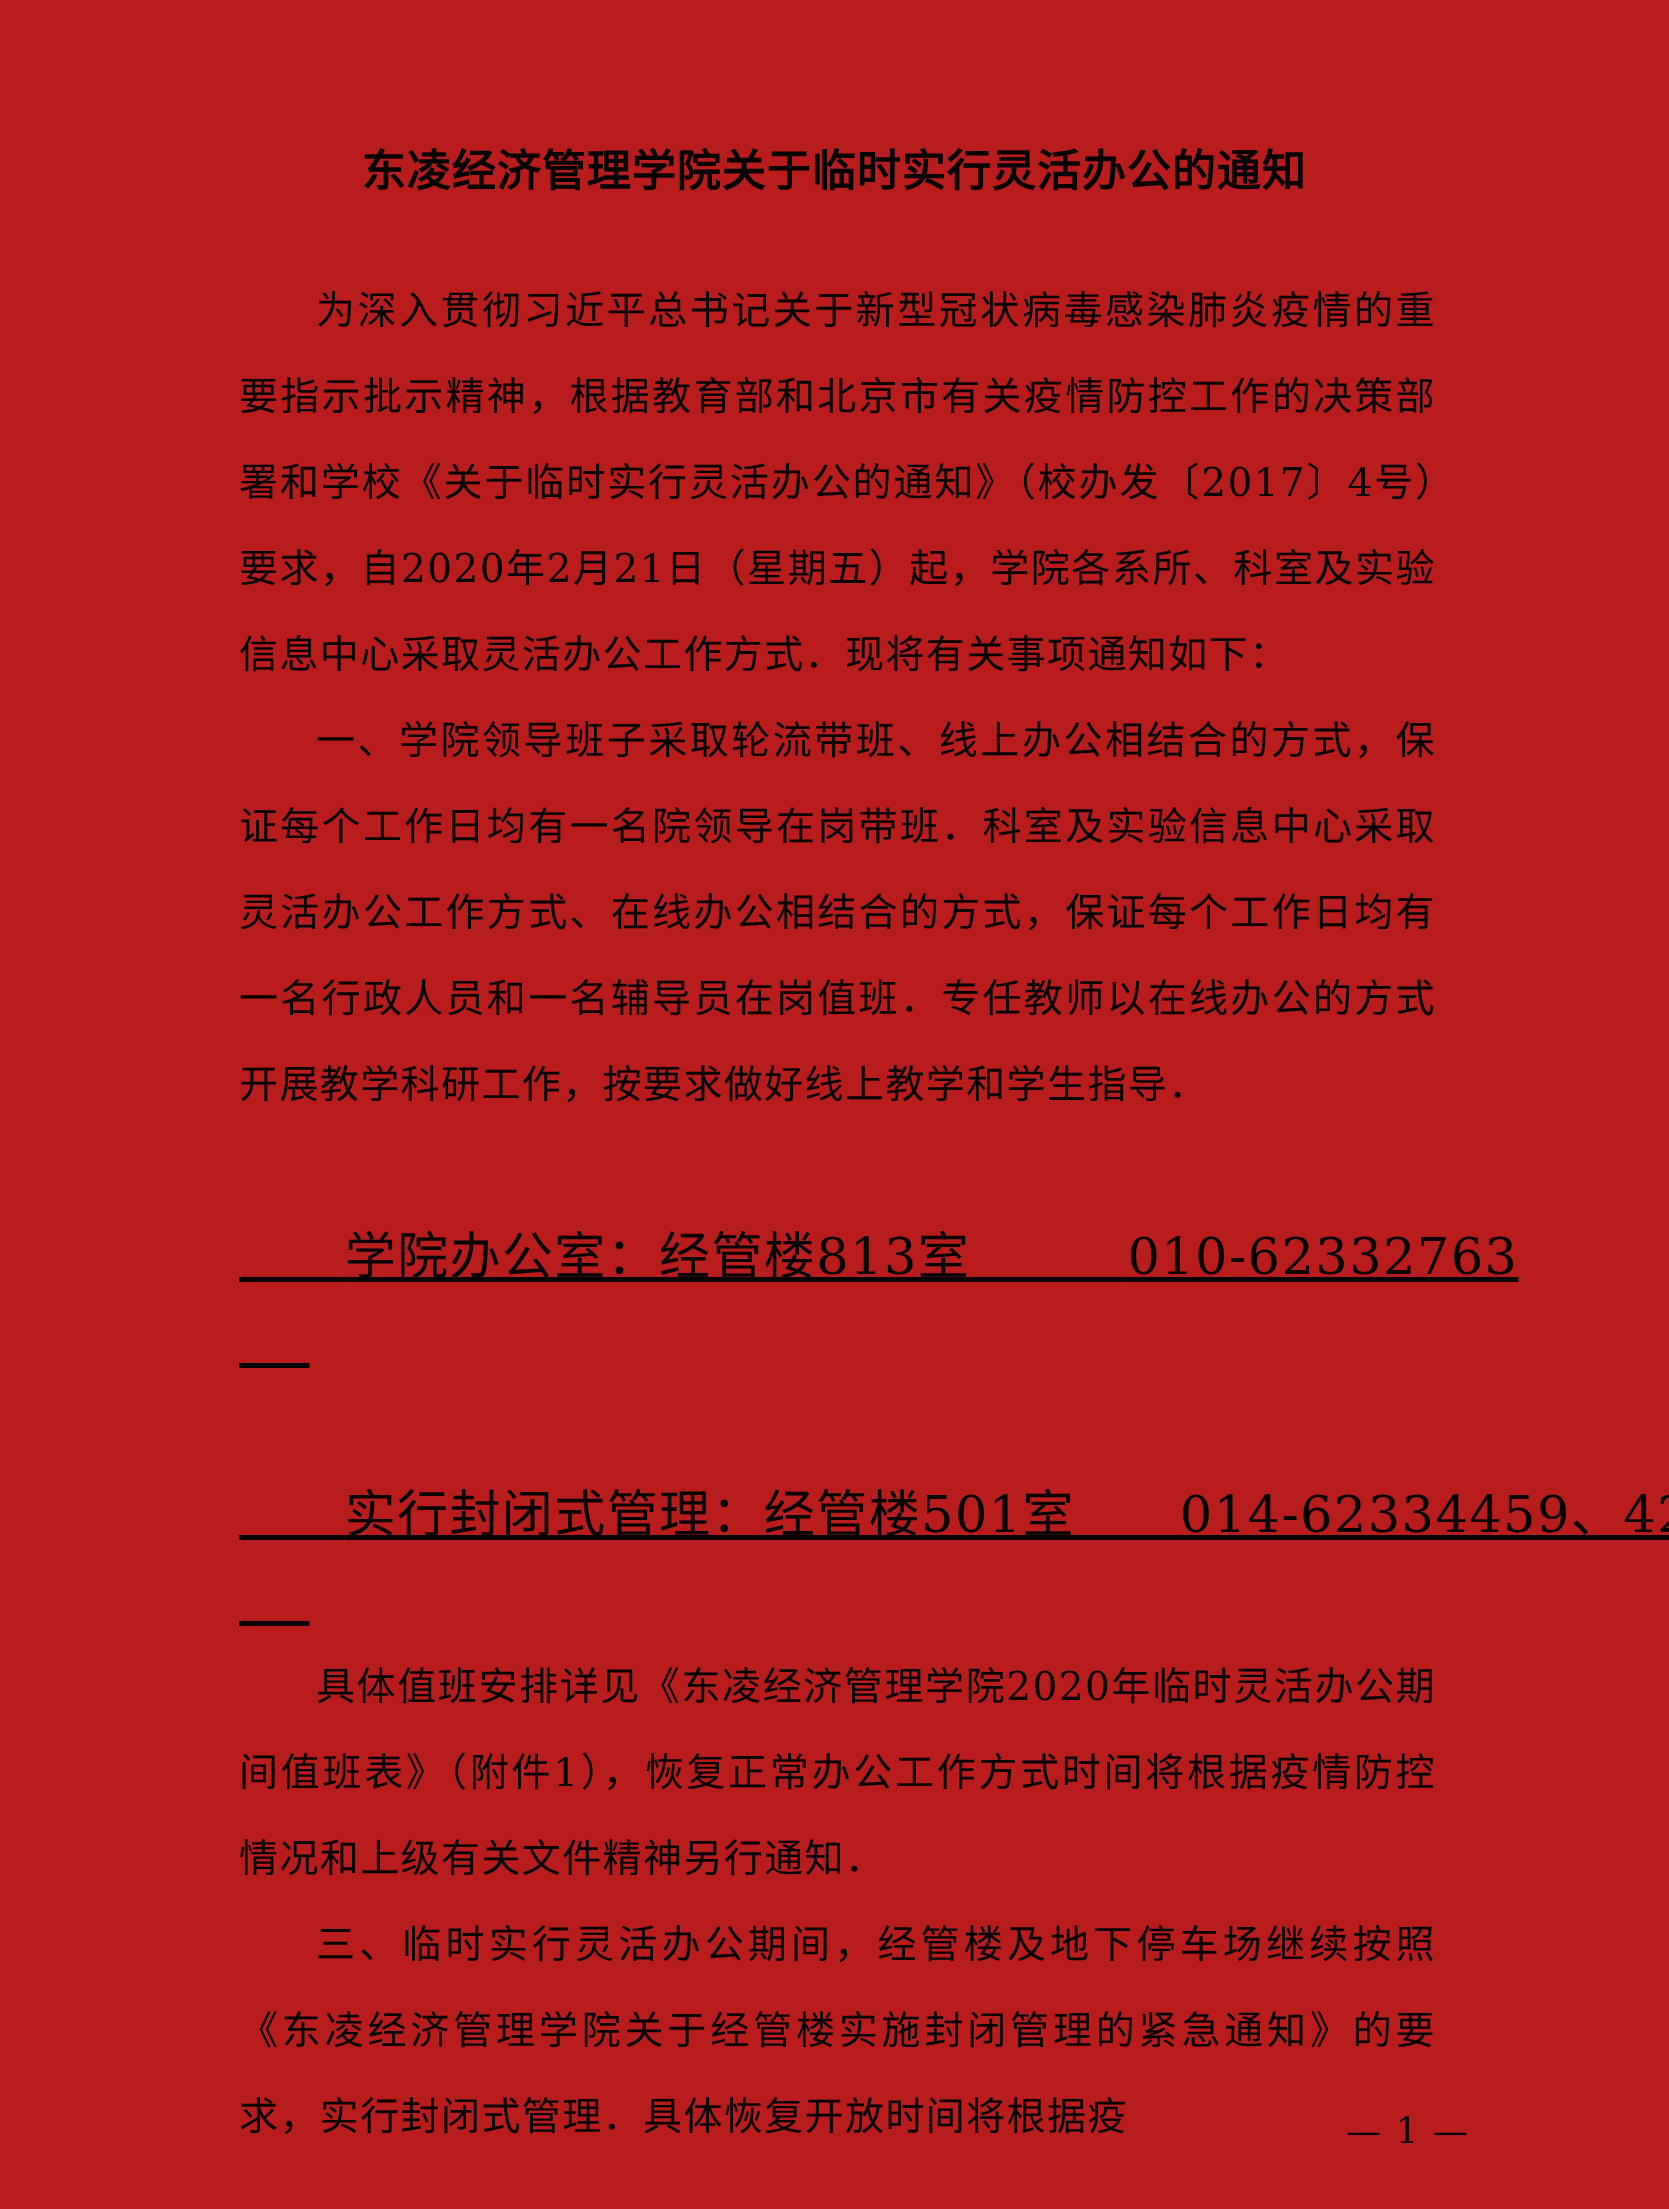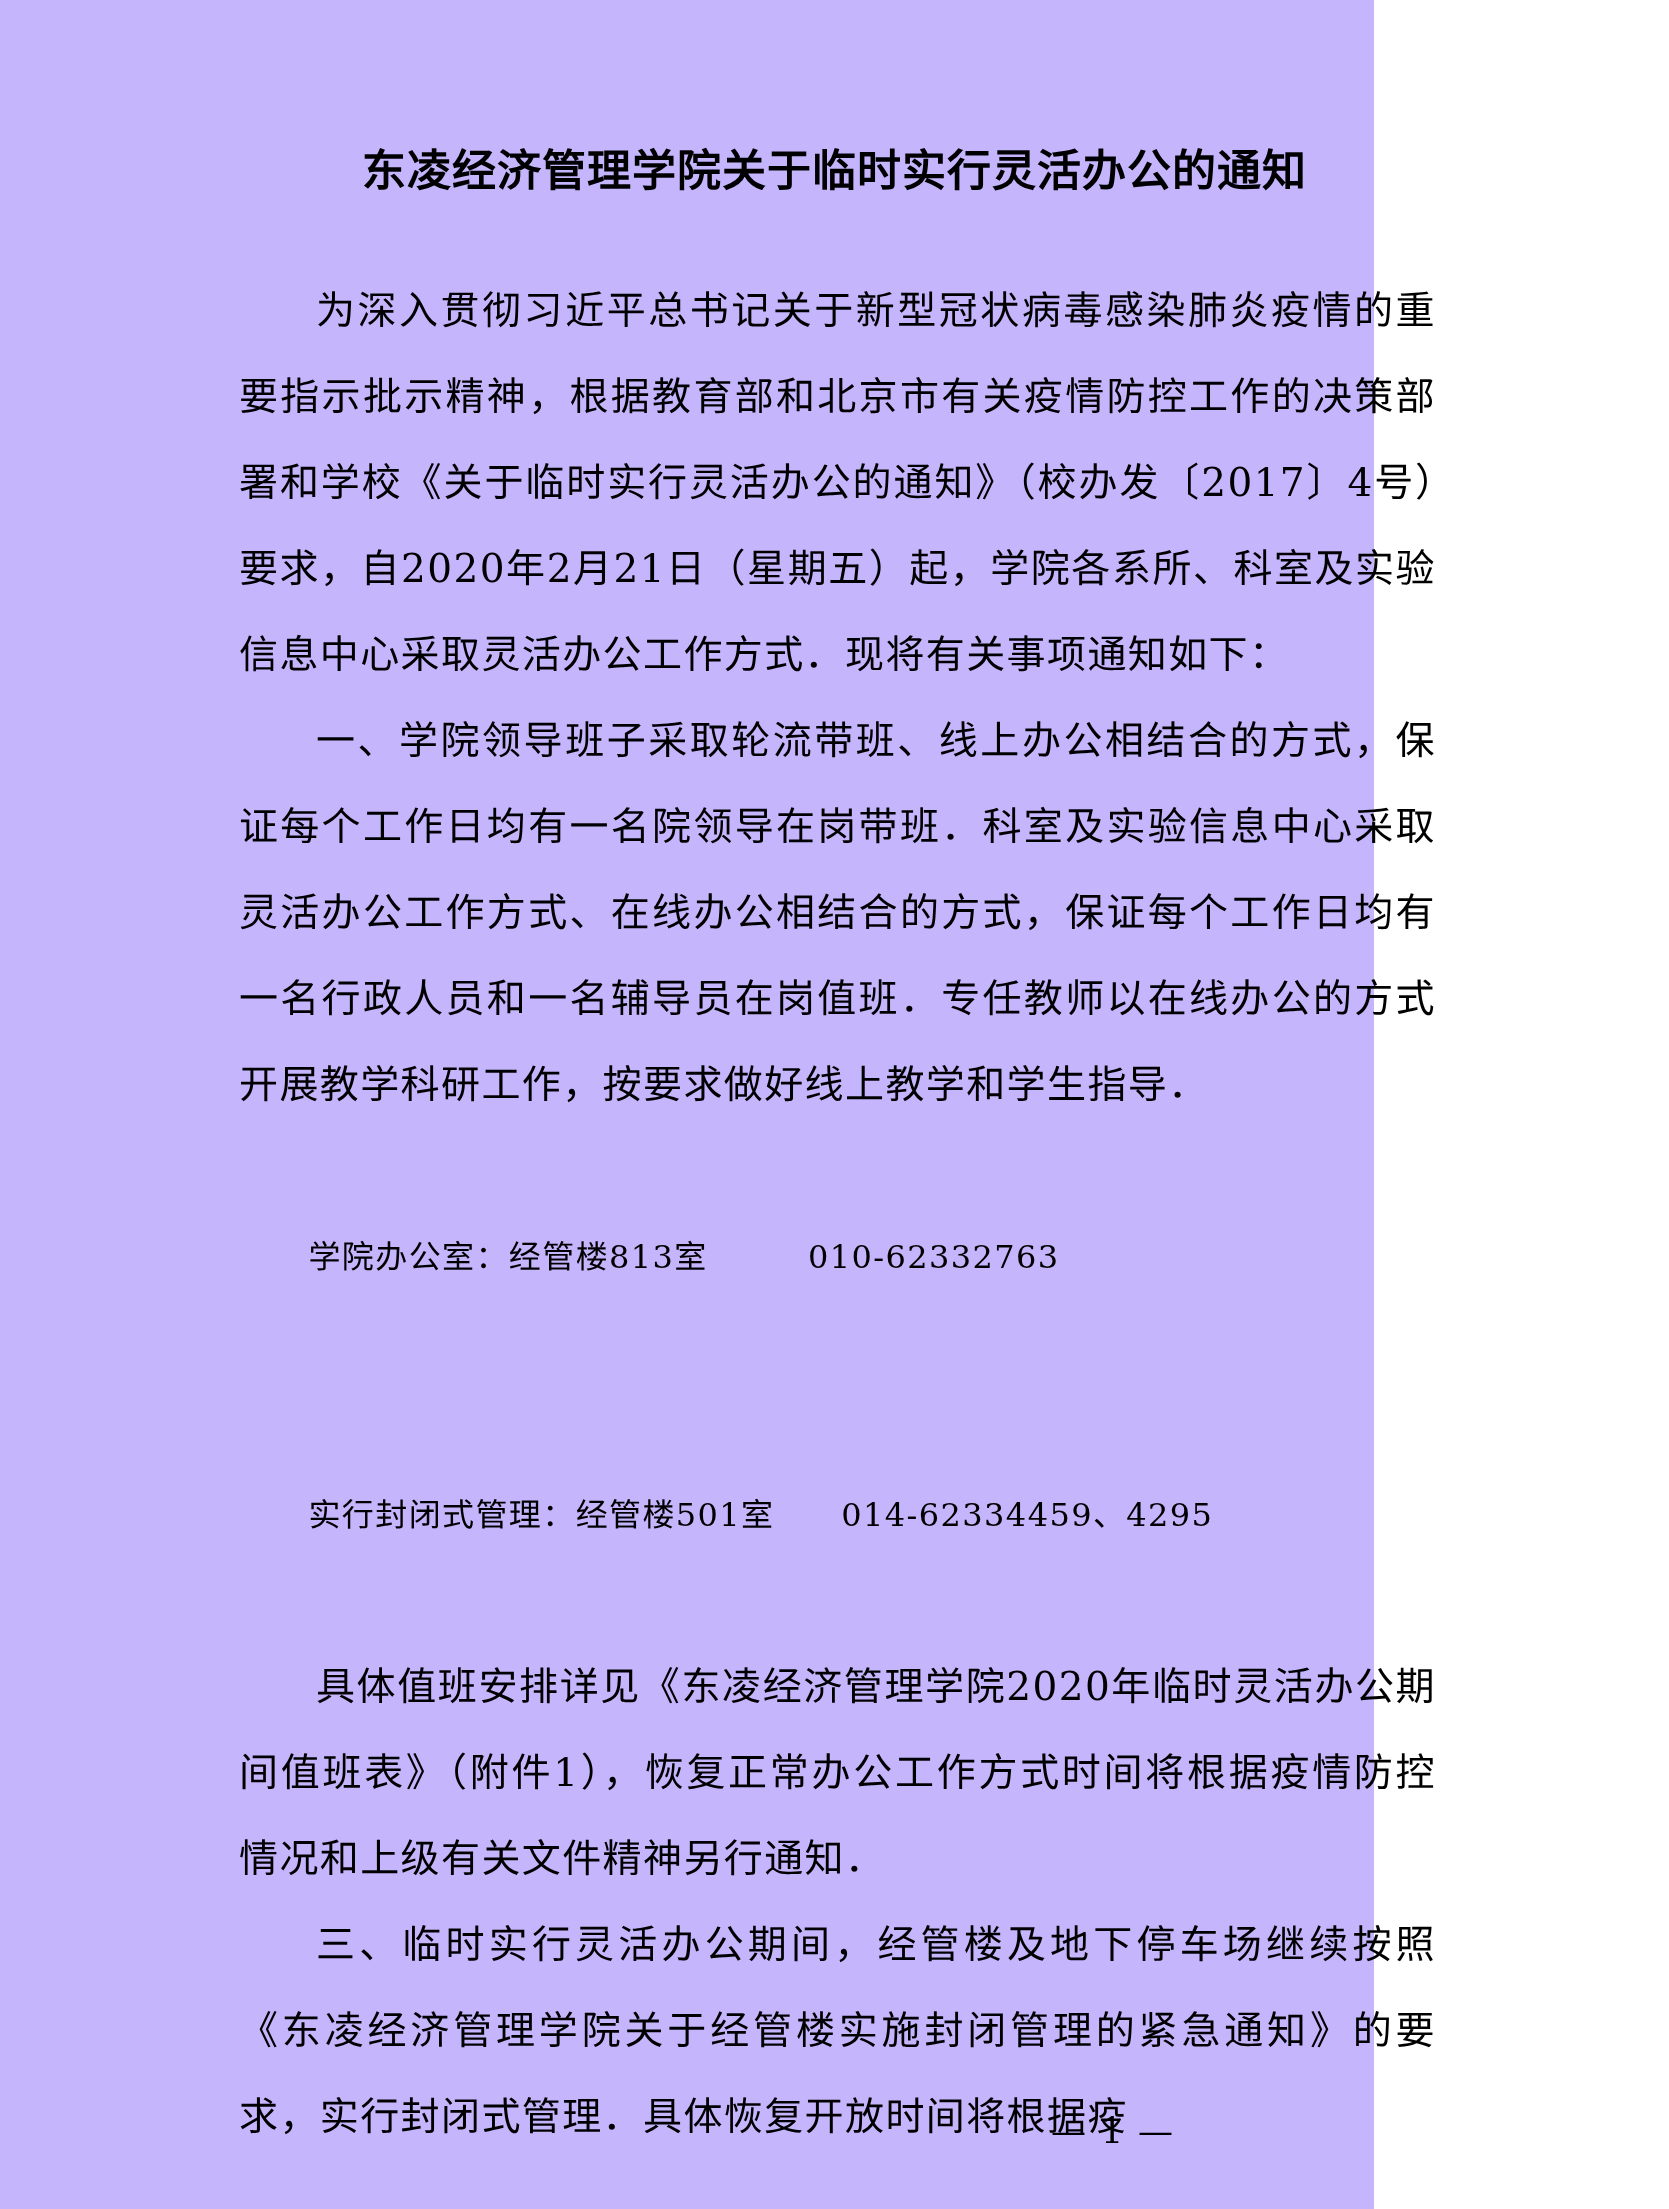--- a/index.html
+++ b/index.html
@@ -12,25 +12,25 @@
     height: 2209px;
     position: relative;
     font-family: "DejaVu Serif", "Liberation Serif", serif;
     color: #000000;
     overflow: hidden;
   }
   .page {
     position: absolute;
     left: 0;
     top: 0;
-    width: 1374px;
+    width: 1669px;
     height: 2209px;
     box-sizing: border-box;
     padding: 1px;
-    background: #c4b5fd;
+    background: #b91c1c;
   }
   .doc-title {
     position: absolute;
     left: 0;
     top: 135px;
     width: 1669px;
     text-align: center;
     font-size: 44px;
     font-weight: bold;
     letter-spacing: 1px;
@@ -49,26 +49,27 @@
     line-height: 86px;
     text-align: justify;
     text-justify: inter-ideograph;
     text-indent: 77px;
     letter-spacing: 1.4px;
     font-family: "DejaVu Serif", "Liberation Serif", serif;
     color: #000;
     word-break: break-all;
   }
   .contact-line {
-    font-size: 32px;
+    font-size: 51px;
     line-height: 86px;
     letter-spacing: 1.4px;
     white-space: pre;
     font-family: "DejaVu Serif", "Liberation Serif", serif;
     color: #000;
+    text-decoration: underline;
   }
   .page-number {
     position: absolute;
     right: 199px;
     bottom: 58px;
     font-size: 35px;
     font-family: "DejaVu Serif", "Liberation Serif", serif;
     color: #000;
     letter-spacing: 1.9px;
   }

